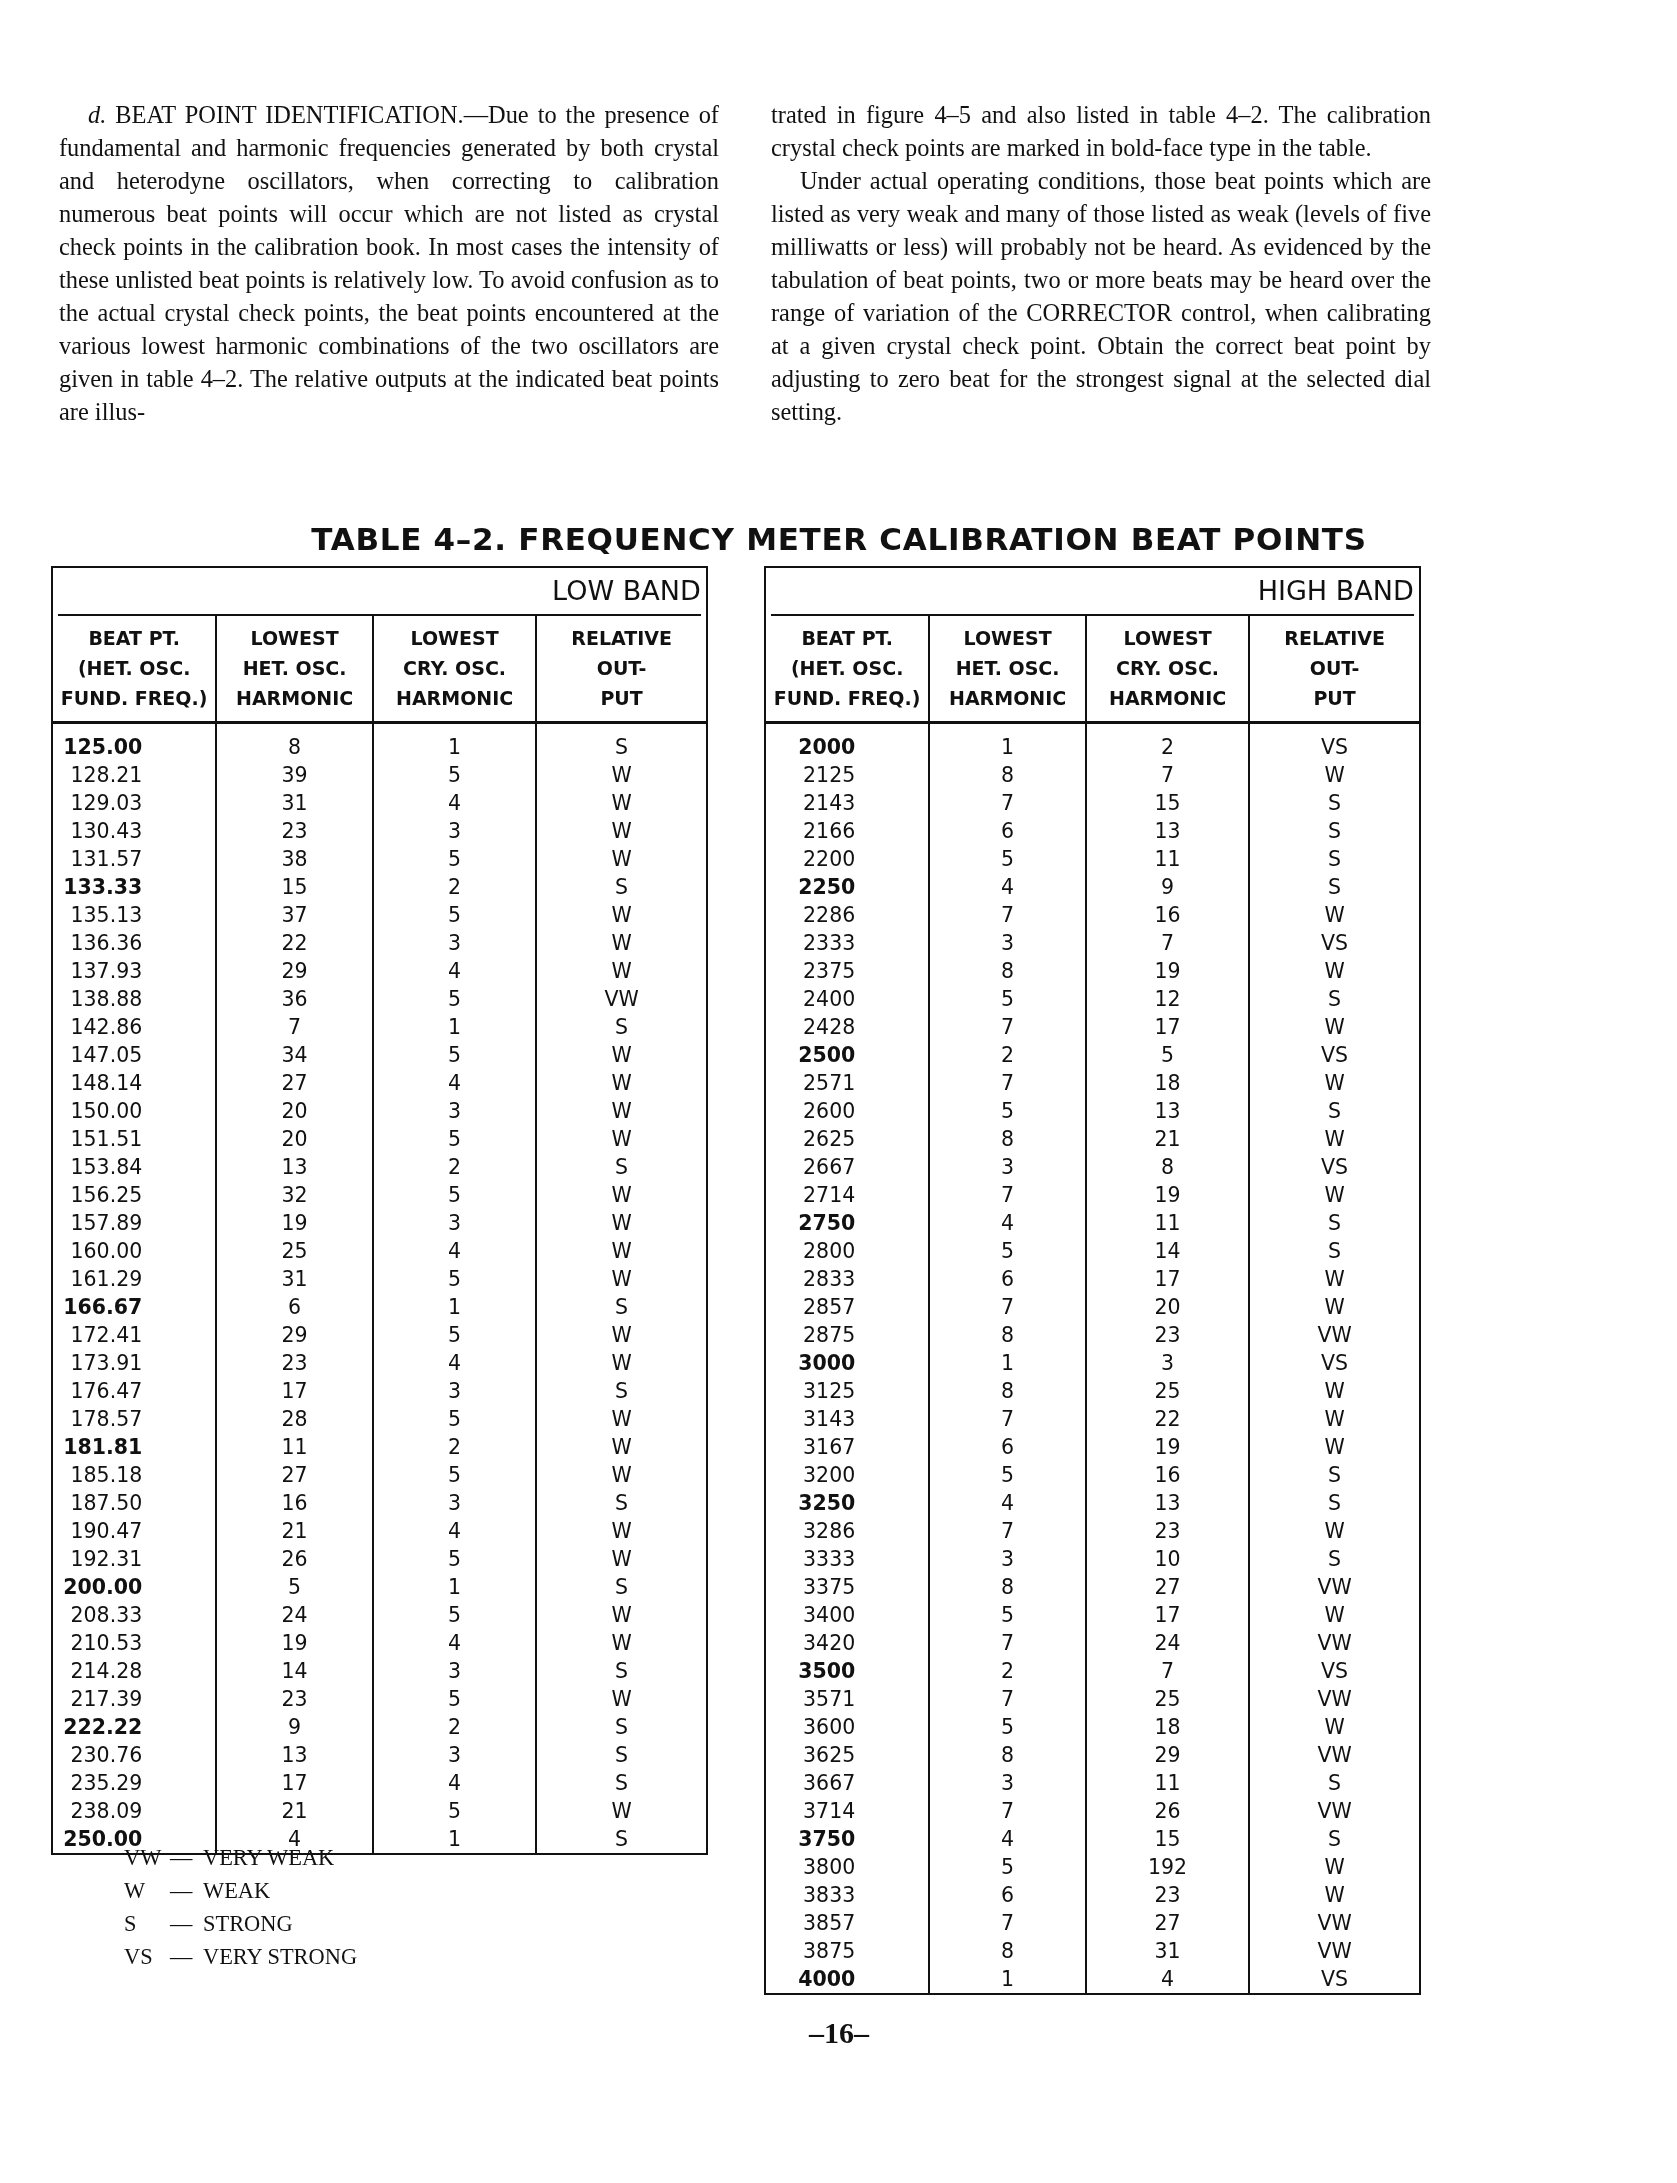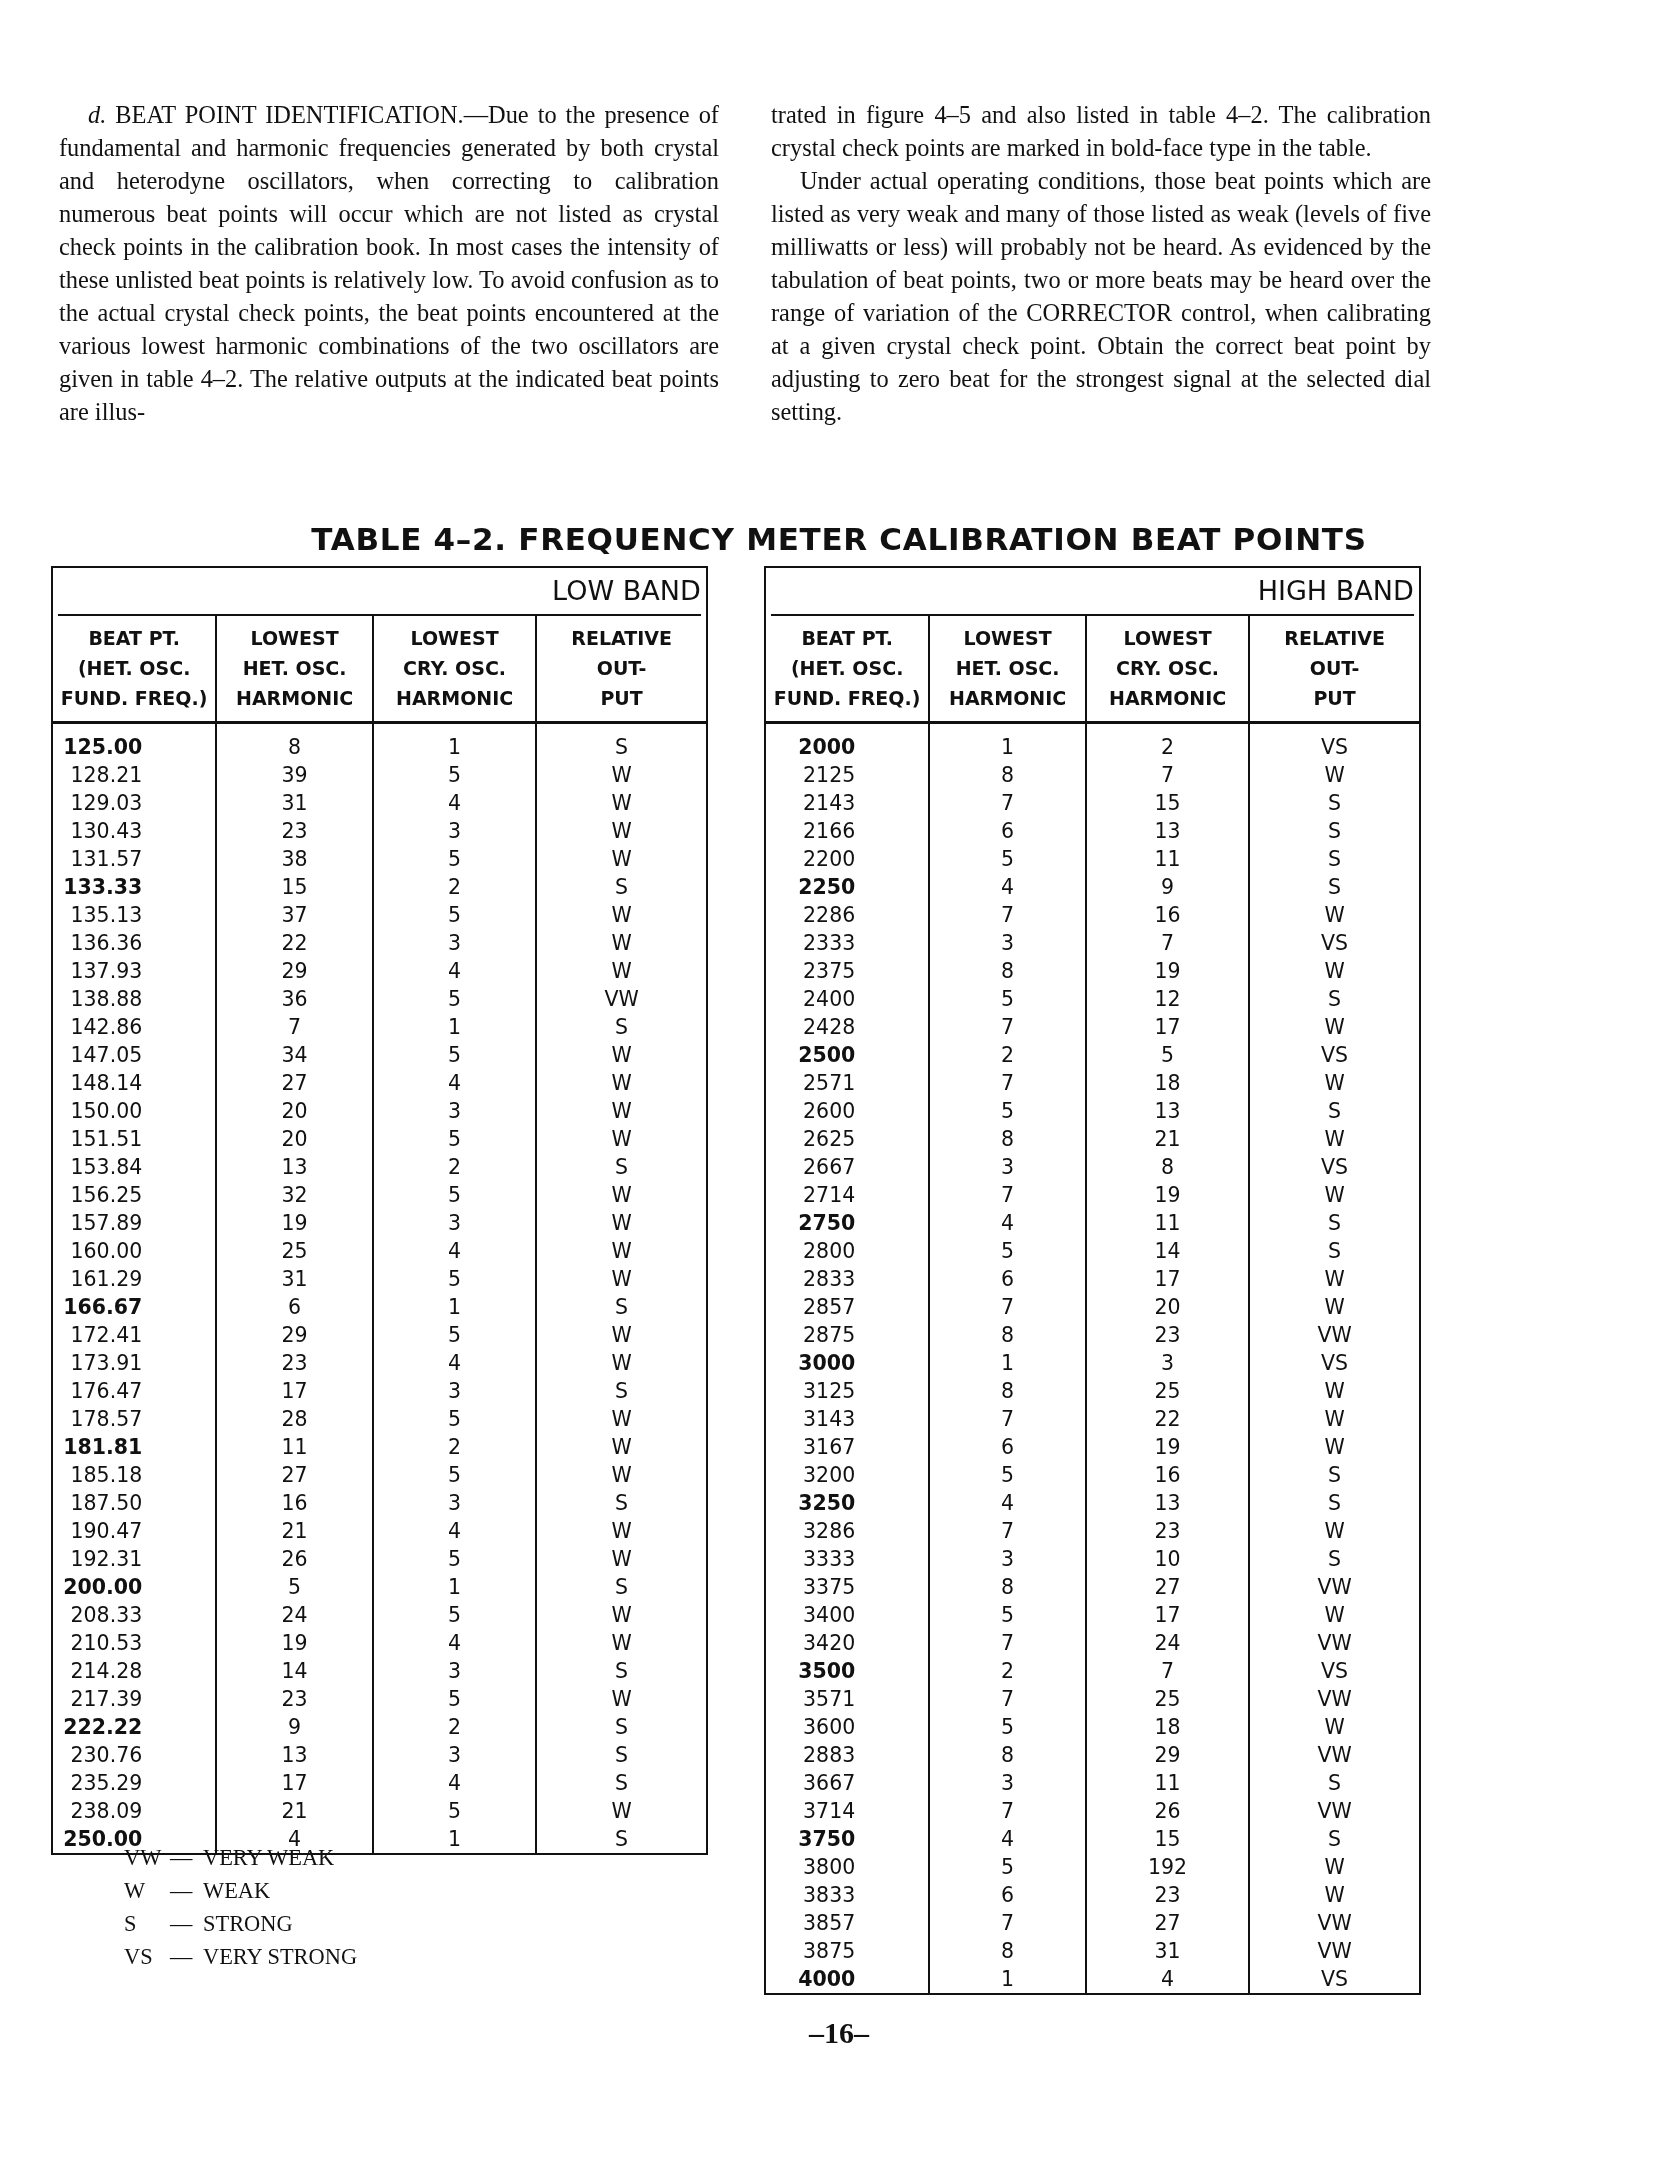--- a/index.html
+++ b/index.html
@@ -558,21 +558,21 @@
           <td>25</td>
           <td>VW</td>
         </tr>
         <tr>
           <td class="bp">3600</td>
           <td>5</td>
           <td>18</td>
           <td>W</td>
         </tr>
         <tr>
-          <td class="bp">2883</td>
+          <td class="bp">3625</td>
           <td>8</td>
           <td>29</td>
           <td>VW</td>
         </tr>
         <tr>
           <td class="bp">3667</td>
           <td>3</td>
           <td>11</td>
           <td>S</td>
         </tr>

